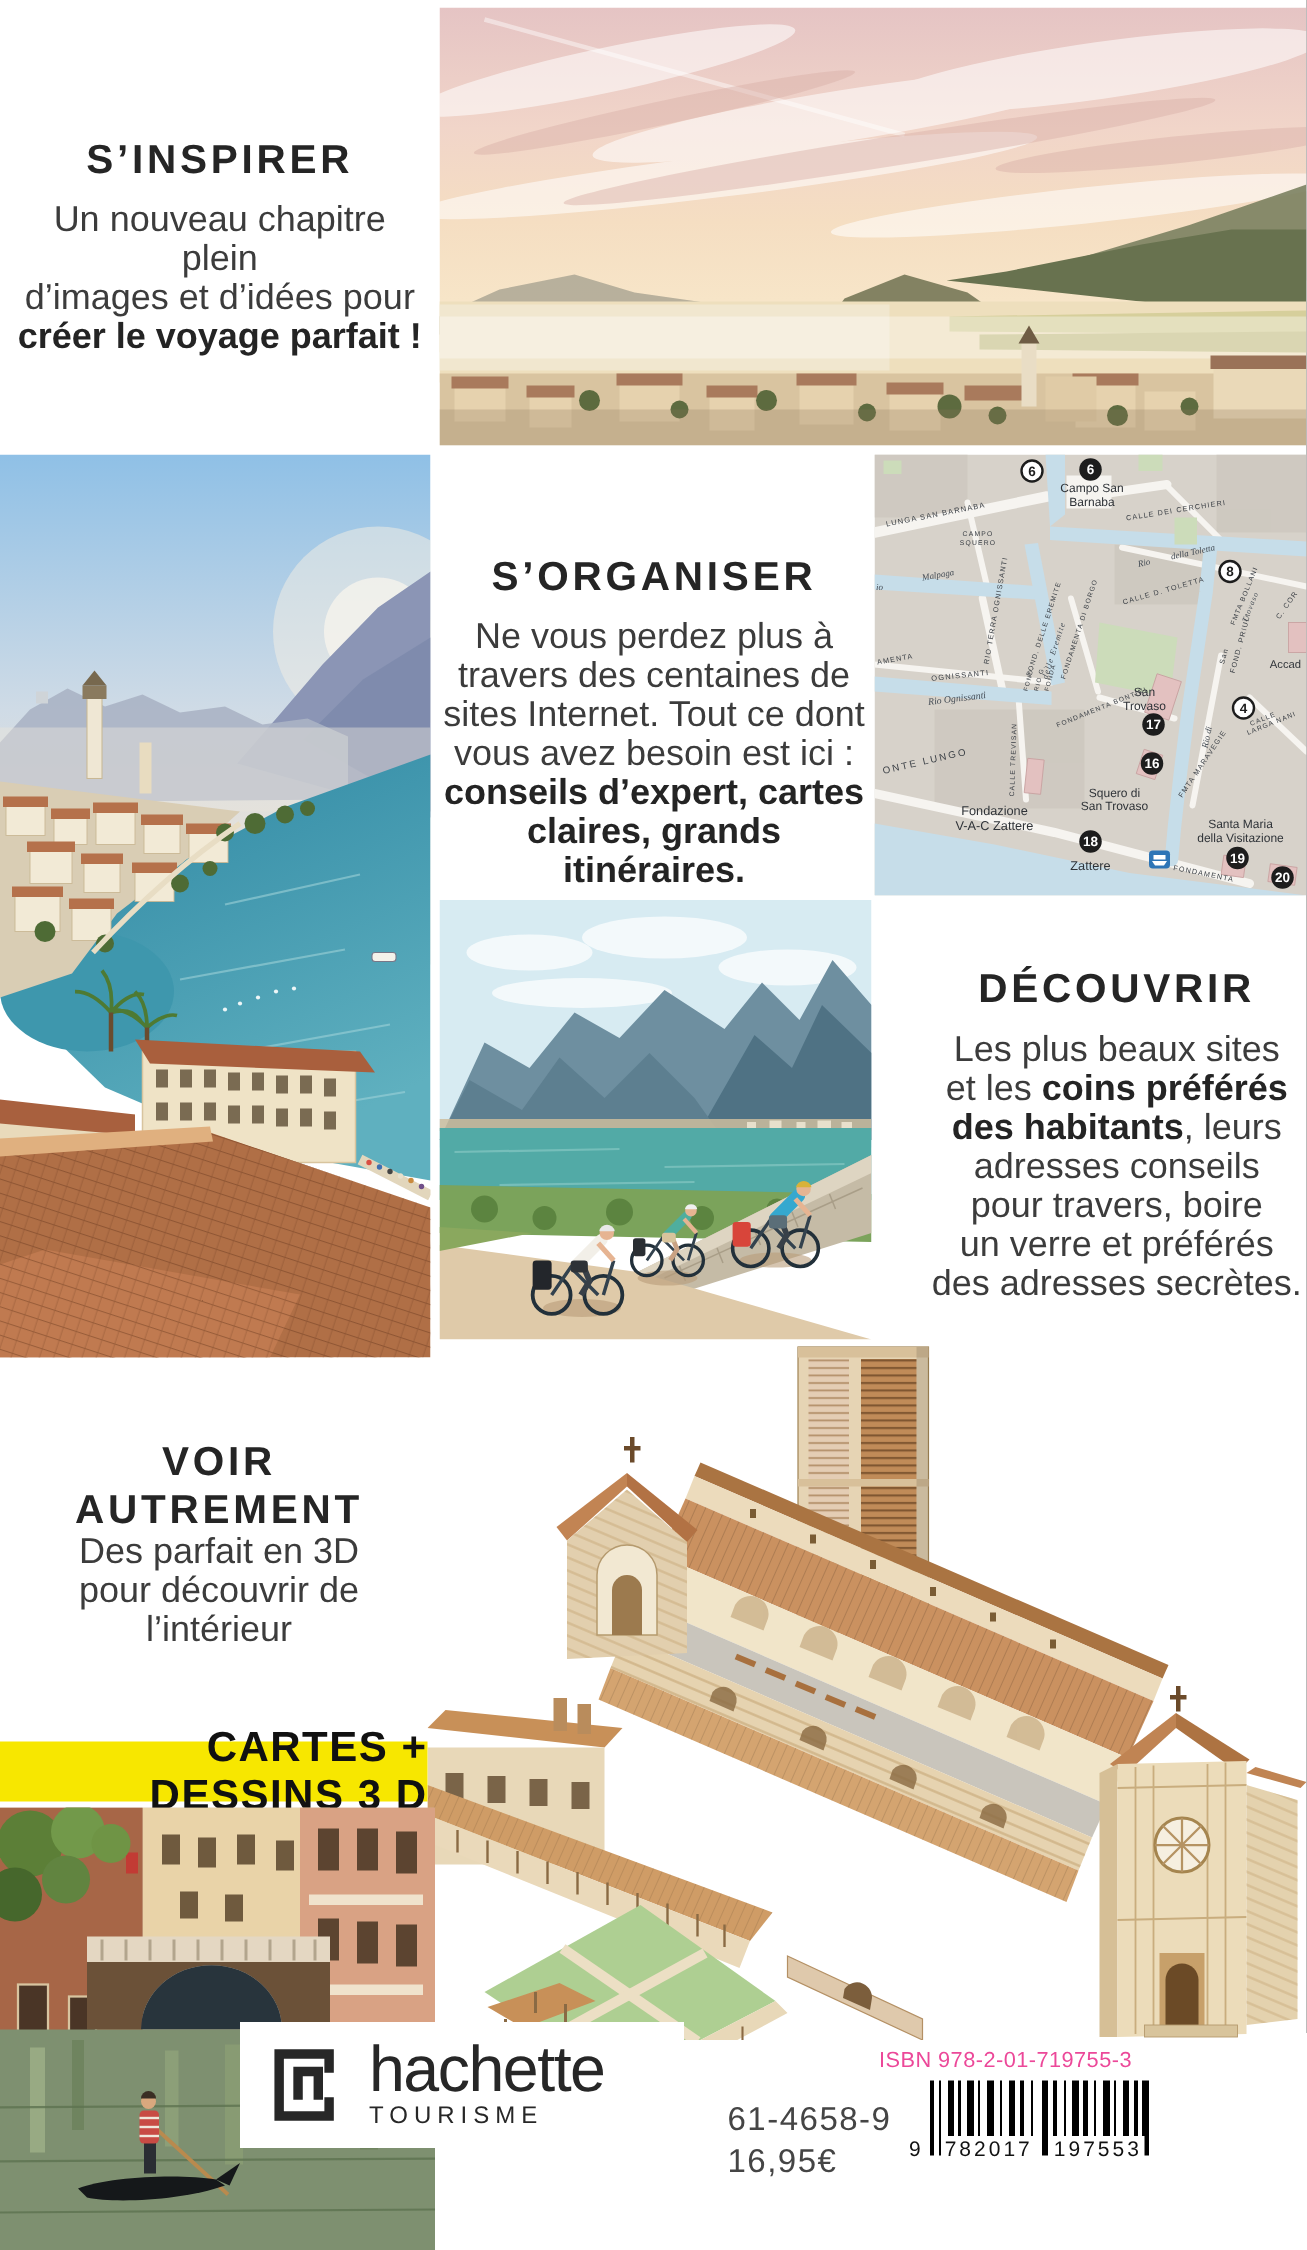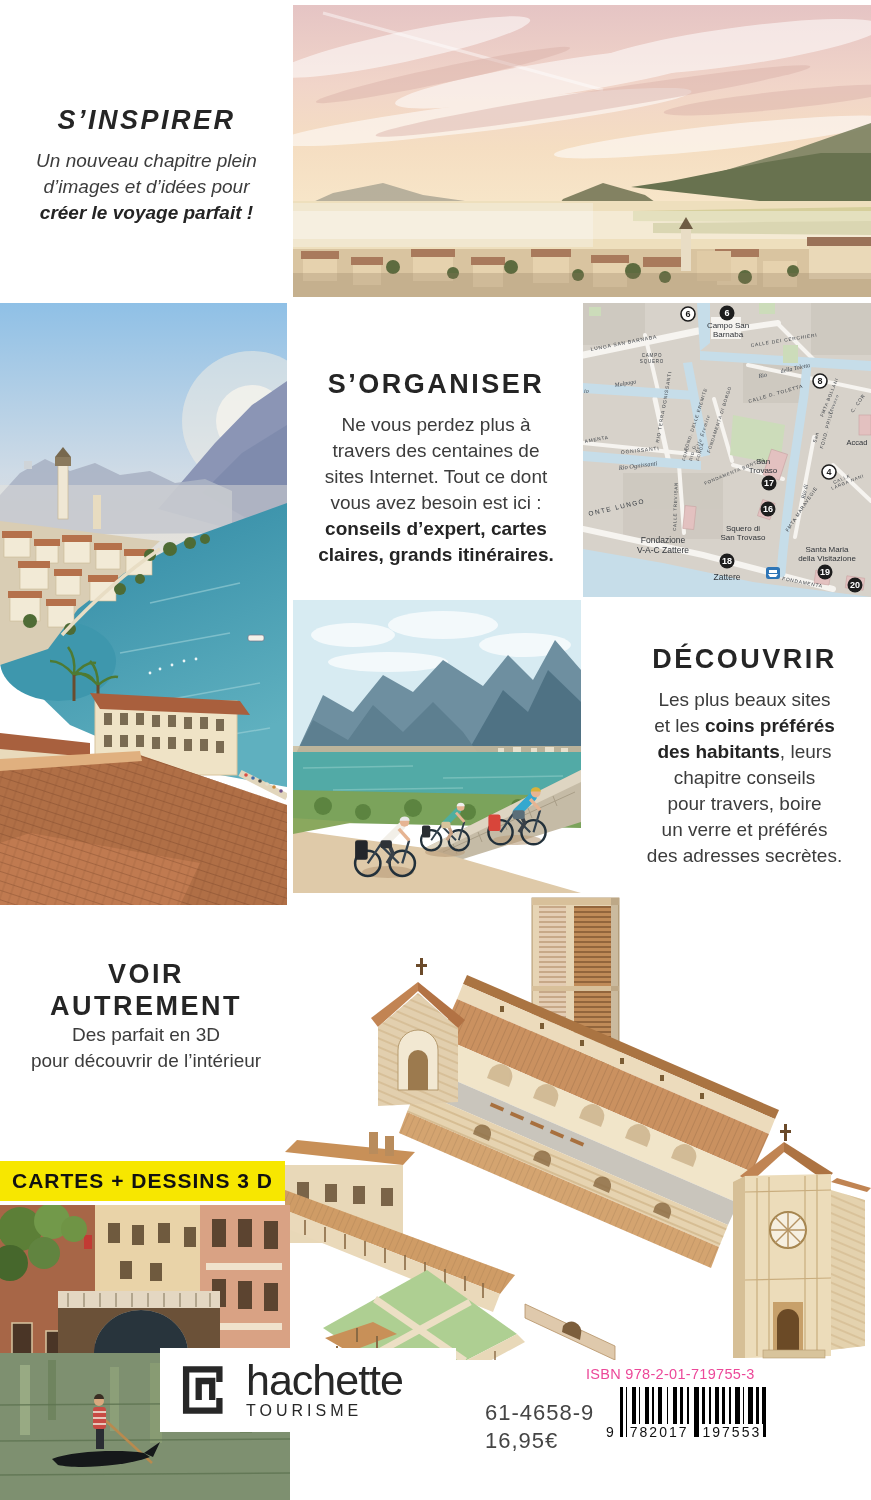--- a/index.html
+++ b/index.html
@@ -2,25 +2,25 @@
 <html><head>
 <meta charset="utf-8">
 <style>
   html,body{margin:0;padding:0;background:#888;}
   #page{position:relative;width:871px;height:1500px;background:#ffffff;overflow:hidden;
         font-family:"Liberation Sans",sans-serif;margin:0 auto;}
   .abs{position:absolute;}
   
   .sec{text-align:center;color:#3c3c3c;}
   .sec-title{font-weight:700;font-size:27px;letter-spacing:2.5px;color:#252525;line-height:32px;margin:0 0 12px 0;}
-  .sec-body{font-size:19px;line-height:26px;margin:0;}
+  .sec-body{font-size:24px;line-height:26px;margin:0;}
   .b{font-weight:700;color:#242424;}
   
   .banner{background:#f7e700;display:flex;align-items:center;justify-content:center;}
-  .banner span{font-weight:700;font-size:21px;letter-spacing:1px;color:#111;}
+  .banner span{font-weight:700;font-size:28px;letter-spacing:1px;color:#111;text-align:right;}
   
   .map-label{fill:#3a3f45;font-family:"Liberation Sans",sans-serif;}
   .map-place{fill:#2f3338;font-family:"Liberation Sans",sans-serif;}
   .map-water-name{fill:#444c55;font-style:italic;font-family:"Liberation Serif",serif;}
   .mk-outline circle{fill:#ffffff;stroke:#1d1d1d;stroke-width:1.6;}
   .mk-outline text{fill:#1d1d1d;font-weight:700;font-size:9px;}
   .mk-solid circle{fill:#1d1d1d;}
   .mk-solid text{fill:#ffffff;font-weight:700;font-size:9px;}
   .mk text{text-anchor:middle;font-family:"Liberation Sans",sans-serif;}
   
@@ -106,21 +106,21 @@
         <circle cx="285" cy="270" r="6"></circle>
           <circle cx="340" cy="266" r="8"></circle>
           <circle cx="372" cy="272" r="6"></circle>
         <circle cx="452" cy="272" r="7"></circle>
           <circle cx="500" cy="266" r="6"></circle>
       </g>
       <rect x="0" y="268" width="578" height="24" fill="#8b7257" opacity="0.25"></rect>
     </g>
   </svg>
 
-  <div class="abs sec" style="left:10px;top:104px;width:273px;font-style:italic;">
+  <div class="abs sec" style="left:10px;top:90px;width:273px;">
     <h2 class="sec-title">S’INSPIRER</h2>
     <p class="sec-body">
       <span>Un nouveau chapitre plein</span><br>
       <span>d’images et d’idées pour</span><br>
       <span class="b">créer le voyage parfait !</span>
     </p>
   </div>
 
   <svg class="abs" style="left:0;top:303px;" width="287" height="602" viewBox="0 0 287 602">
     <defs>
@@ -515,21 +515,21 @@
       <path d="M12.4,-15 a4.8,4.8 0 0 1 9.4,0 Z" fill="#d8b23a"></path>
     </g>
   </svg>
 
   <div class="abs sec" style="left:618px;top:643px;width:253px;">
     <h2 class="sec-title">DÉCOUVRIR</h2>
     <p class="sec-body">
       <span>Les plus beaux sites</span><br>
       <span>et les </span><span class="b">coins préférés</span><br>
       <span class="b">des habitants</span><span>, leurs</span><br>
-      <span>chapitre conseils</span><br>
+      <span>adresses conseils</span><br>
       <span>pour travers, boire</span><br>
       <span>un verre et préférés</span><br>
       <span>des adresses secrètes.</span>
     </p>
   </div>
 
   <svg class="abs" style="left:285px;top:890px;" width="586" height="470" viewBox="0 0 586 470">
     <defs>
       <pattern id="louvL" width="6" height="5" patternUnits="userSpaceOnUse">
         <rect width="6" height="5" fill="#e4cdb4"></rect>

